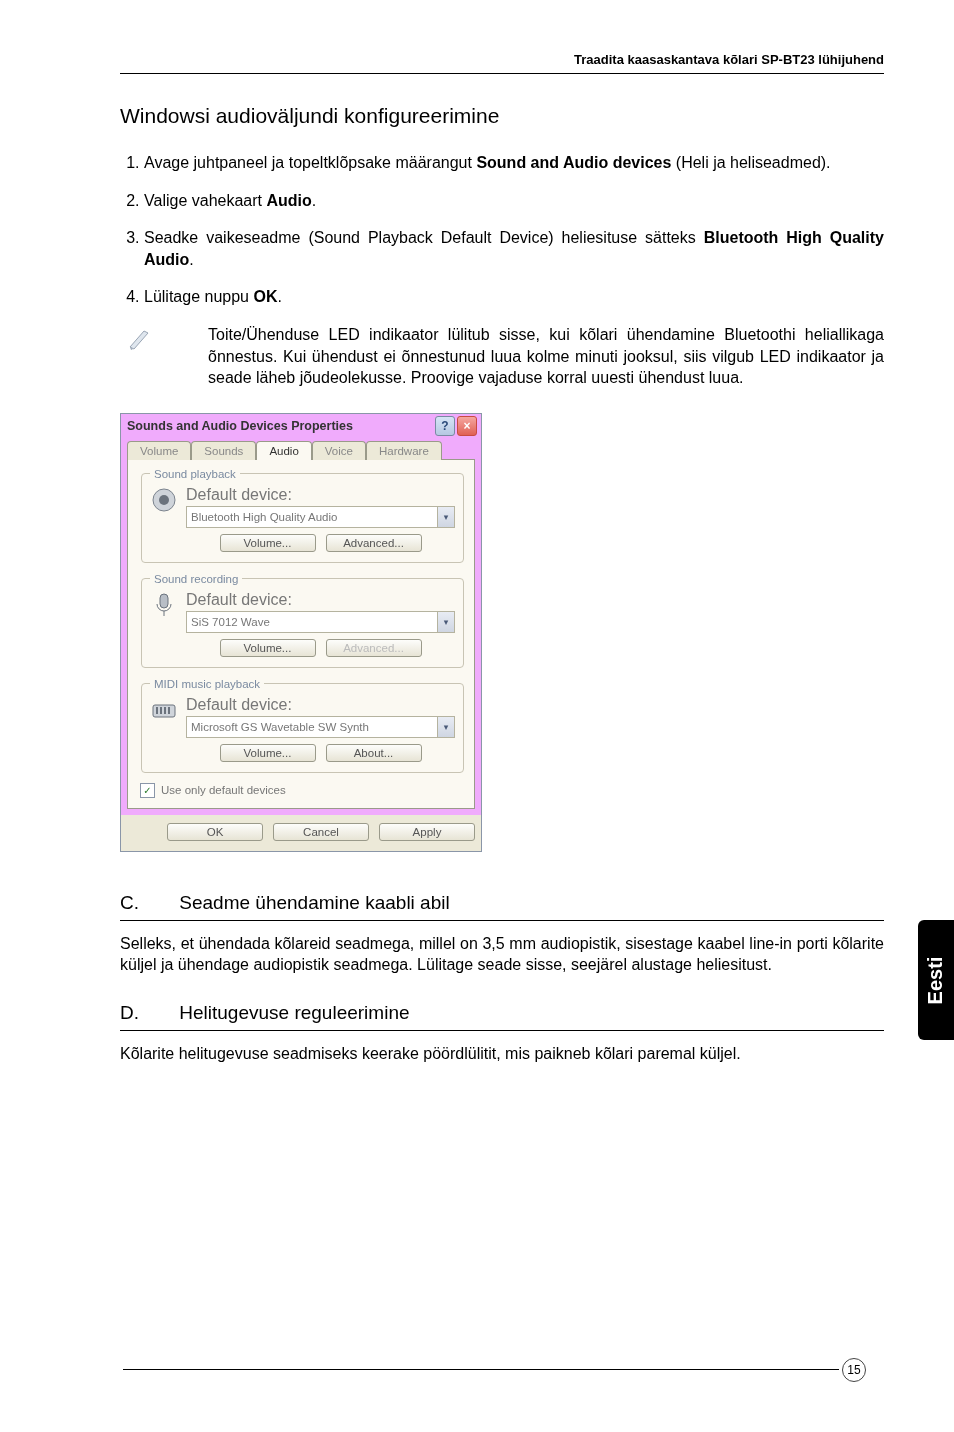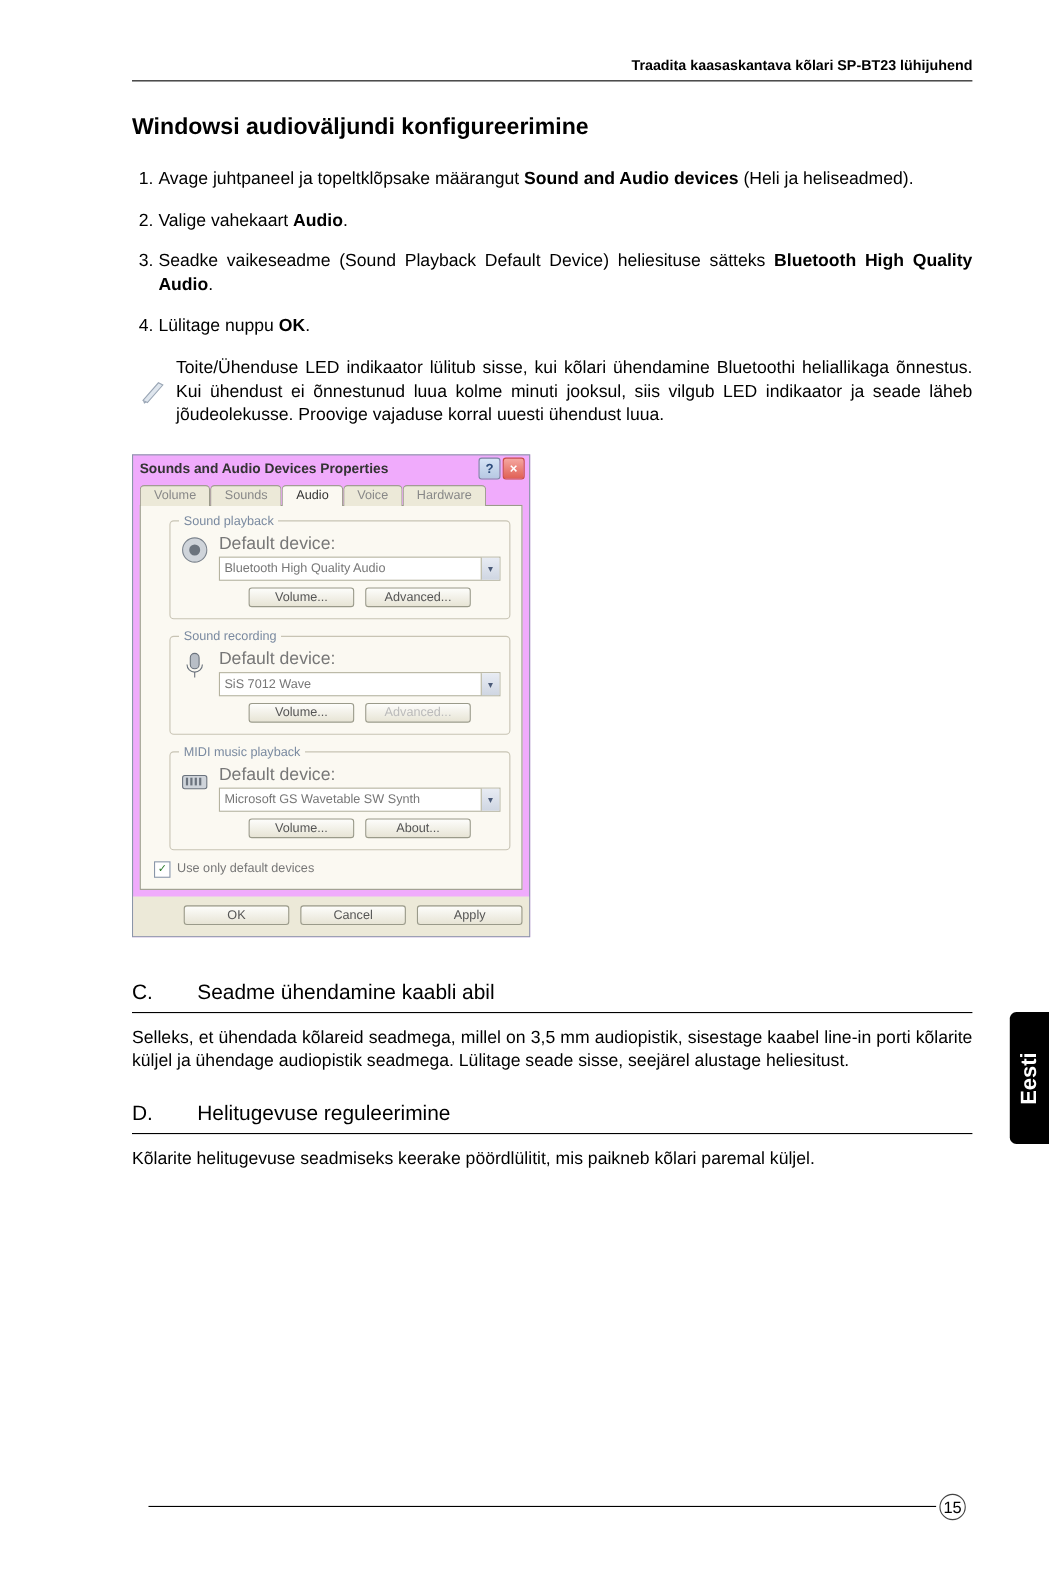--- a/index.html
+++ b/index.html
@@ -24,38 +24,39 @@
     text-align: right;
     font-size: 13px;
     font-weight: bold;
     border-bottom: 1px solid #000;
     padding-bottom: 6px;
     margin-bottom: 30px;
     margin-left: -0px;
   }
   h2.section-title {
     font-size: 21px;
-    font-weight: bold;
+    font-weight: normal;
     margin: 0 0 24px 0;
   }
   ol.steps {
     list-style: decimal;
     padding-left: 24px;
     margin: 0 0 10px 0;
   }
   ol.steps li {
     font-size: 16px;
     line-height: 1.35;
     text-align: justify;
     margin-bottom: 16px;
   }
   .note-row {
     display: flex;
-    align-items: center;
+    align-items: flex-start;
     margin: 4px 0 24px 0;
+    gap: 48px;
   }
   .note-icon {
     flex: 0 0 40px;
     height: 30px;
     display: flex;
     align-items: center;
     justify-content: center;
   }
   .note-icon svg { display:block; }
   .note-text {
@@ -120,21 +121,21 @@
   }
   .tab-content {
     margin: 0 6px 6px 6px;
     border:1px solid #9a9a8a;
     background:#fbf9f2;
     padding:8px 10px 10px 10px;
   }
   fieldset.group {
     border:1px solid #c8c4b4;
     border-radius:4px;
-    margin: 0 0 10px 16px;
+    margin: 0 0 10px 3px;
     padding: 6px 8px 10px 8px;
   }
   fieldset.group legend {
     color:#7a8aa0;
     font-size:11.5px;
     padding:0 4px;
   }
   .dev-row { display:flex; align-items:flex-start; gap:8px; }
   .dev-icon {
     width:28px;height:28px;flex:0 0 28px;
@@ -214,23 +215,23 @@
     border-bottom-left-radius:6px;
   }
   .side-tab span {
     transform: rotate(-90deg);
     font-weight:bold;
     font-size:20px;
     white-space:nowrap;
   }
   .page-num {
     position:absolute;
-    right: 76px;
+    right: 88px;
     bottom: 50px;
-    font-size:15px;
+    font-size:12px;
     border:1px solid #444;
     border-radius:50%;
     width:22px;height:22px;
     display:flex;align-items:center;justify-content:center;
   }
   .page-num::before {
     content:"";
     position:absolute;
     left:-720px;
     right:26px;

